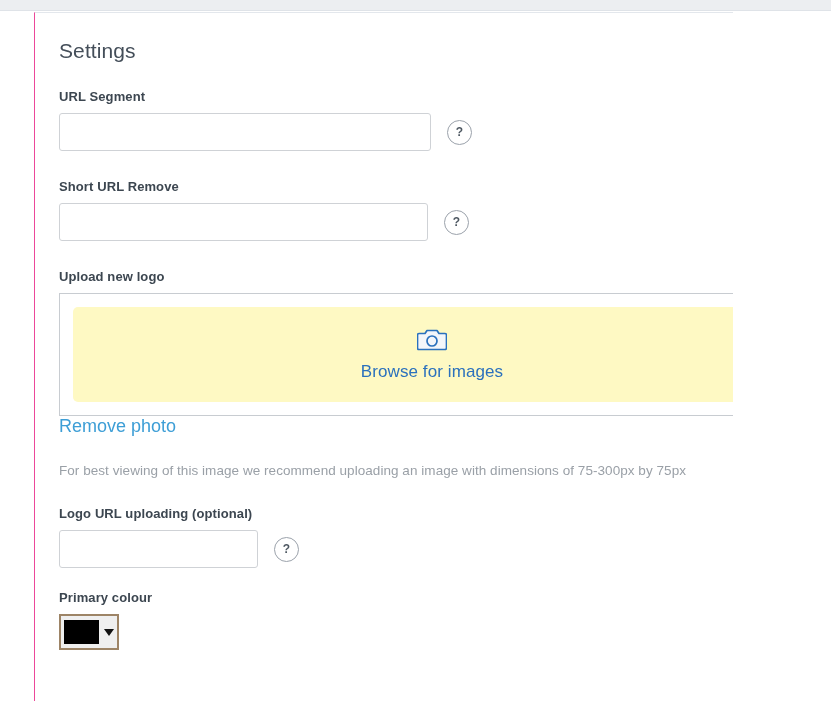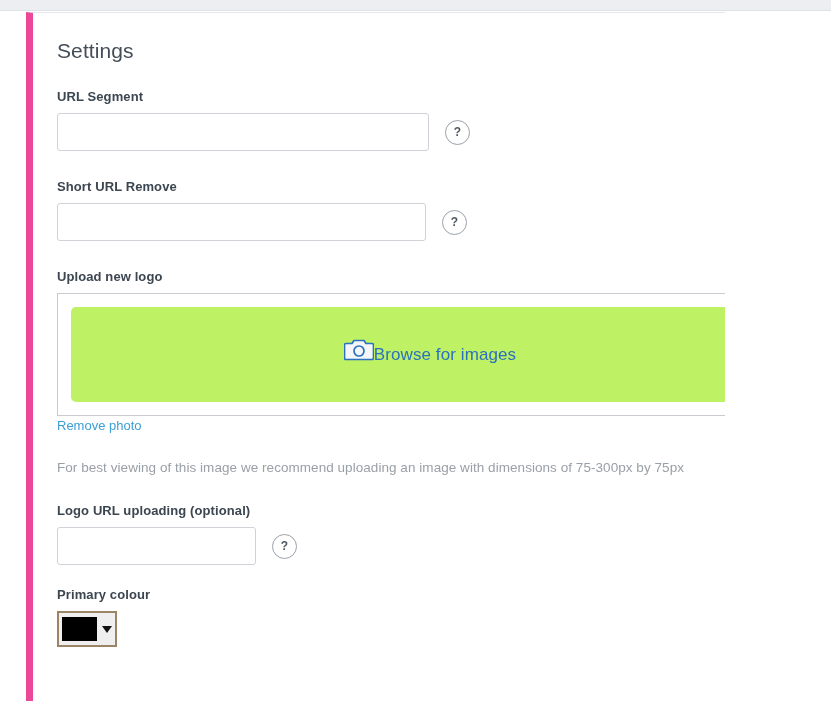--- a/index.html
+++ b/index.html
@@ -23,25 +23,25 @@
     height: 11px;
     background: #eceef1;
     border-bottom: 1px solid #dfe3e8;
     box-sizing: border-box;
   }
 
   
   .panel {
     position: absolute;
     top: 12px;
-    left: 26px;
+    left: 34px;
     width: 699px;
     height: 689px;
     background: #ffffff;
-    border-left: 7px solid #ec4899;
+    border-left: 1px solid #ec4899;
     border-top: 1px solid #e3e7ec;
     box-sizing: border-box;
     overflow: hidden;
   }
 
   .content {
     padding: 26px 24px 0 24px;
   }
 
   .page-title {
@@ -109,38 +109,38 @@
     width: 746px;
     height: 123px;
     border: 1px solid #c8ccd1;
     background: #ffffff;
     box-sizing: border-box;
     padding: 13px;
   }
   .upload-inner {
     width: 100%;
     height: 100%;
-    background: #bef264;
+    background: #fef9c3;
     border-radius: 5px;
     display: flex;
-    flex-direction: row;
+    flex-direction: column;
     align-items: center;
     justify-content: center;
     cursor: pointer;
   }
   .camera-icon { display: block; margin-bottom: 6px; }
   .browse-text {
     font-size: 17px;
     color: #2b71bd;
     letter-spacing: 0.1px;
   }
 
   .remove-link {
     display: inline-block;
-    font-size: 13px;
+    font-size: 18px;
     color: #3d9ed6;
     text-decoration: none;
     cursor: pointer;
   }
 
   .hint-text {
     margin-top: 26px;
     font-size: 13.5px;
     color: #9aa0a7;
     letter-spacing: 0.05px;

